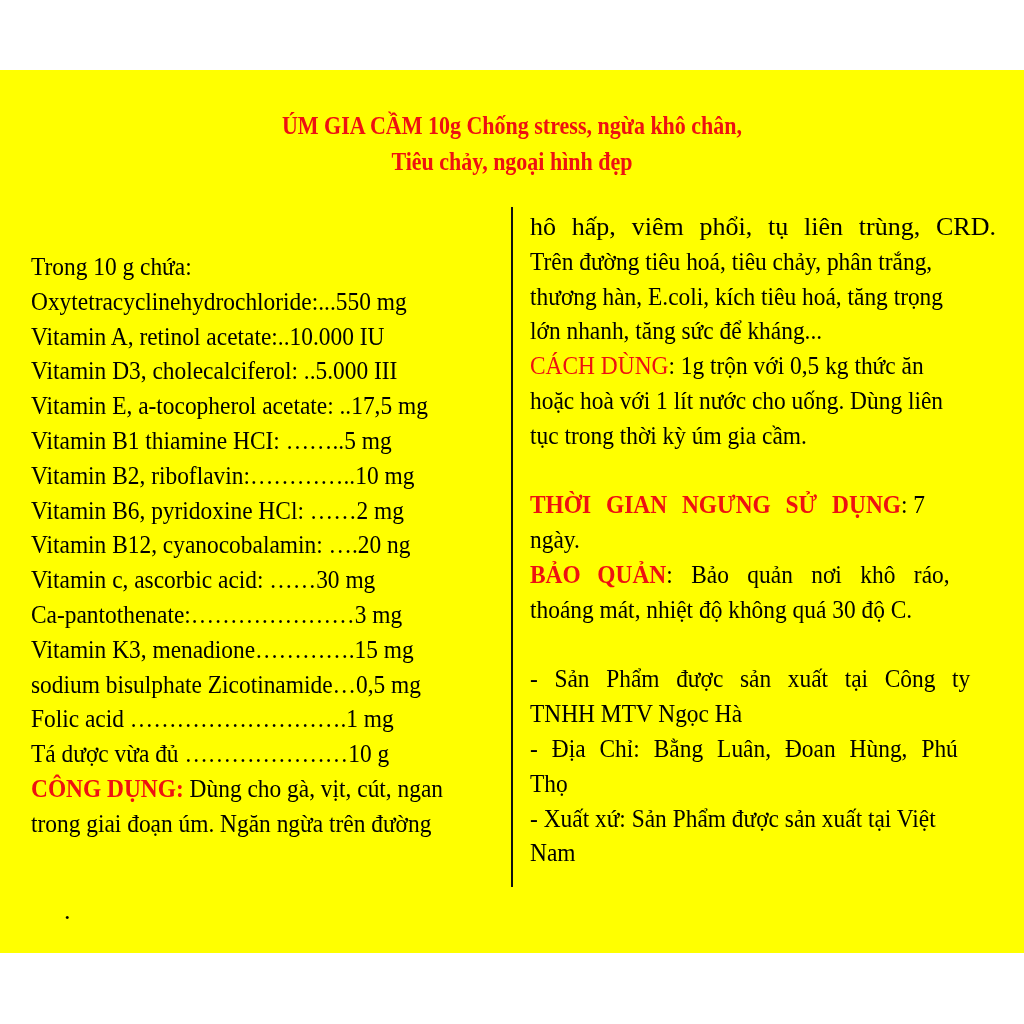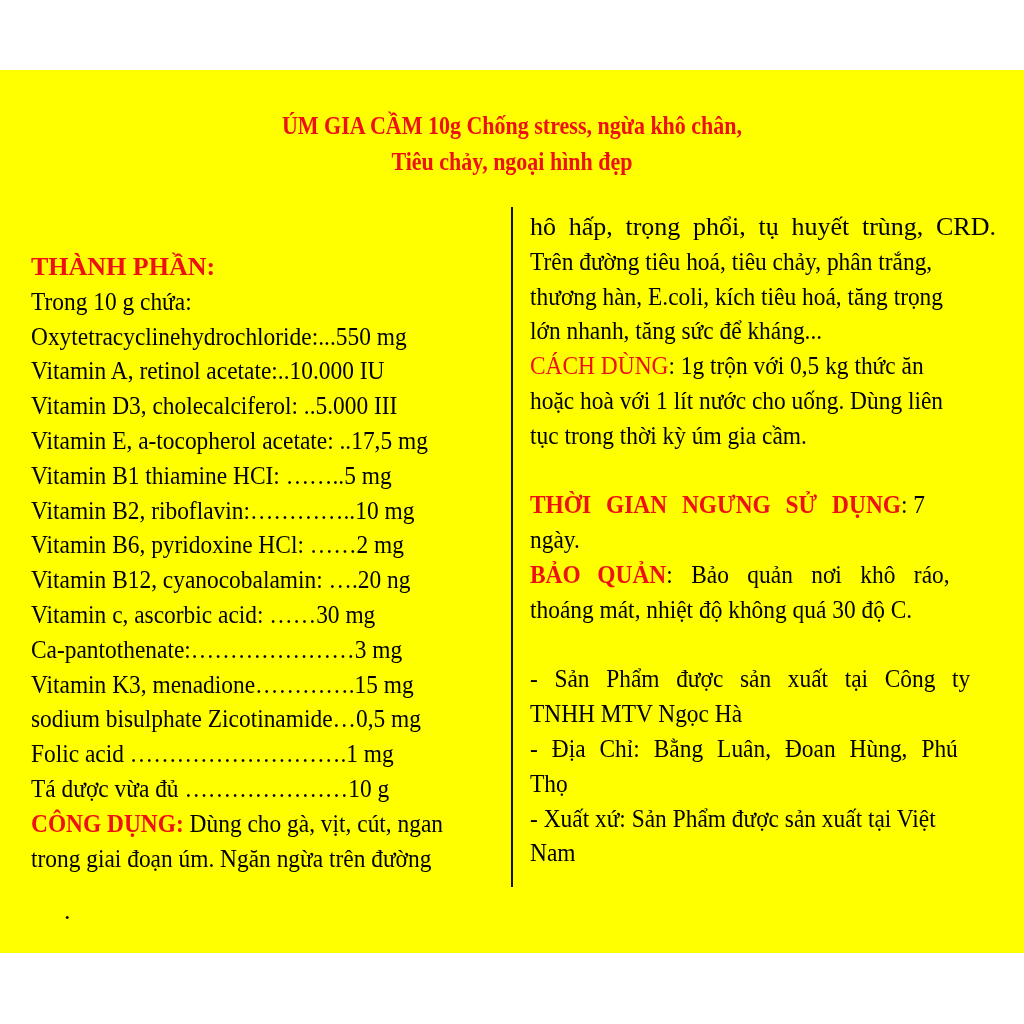--- a/index.html
+++ b/index.html
@@ -27,21 +27,20 @@
 </div>
 
 <div class="title">
   <div>ÚM GIA CẦM 10g Chống stress, ngừa khô chân,</div>
   <div>Tiêu chảy, ngoại hình đẹp</div>
 </div>
 
 <div class="divider"></div>
 
 <div class="col col-left">
-  <span class="ln head">THÀNH PHẦN:</span>
   <span class="ln sx">Trong 10 g chứa:</span>
   <span class="ln sx">Oxytetracyclinehydrochloride:...550 mg</span>
   <span class="ln sx">Vitamin A, retinol acetate:..10.000 IU</span>
   <span class="ln sx">Vitamin D3, cholecalciferol: ..5.000 III</span>
   <span class="ln sx">Vitamin E, a-tocopherol acetate: ..17,5 mg</span>
   <span class="ln sx">Vitamin B1 thiamine HCI: ……..5 mg</span>
   <span class="ln sx">Vitamin B2, riboflavin:…………..10 mg</span>
   <span class="ln sx">Vitamin B6, pyridoxine HCl: ……2 mg</span>
   <span class="ln sx">Vitamin B12, cyanocobalamin: ….20 ng</span>
   <span class="ln sx">Vitamin c, ascorbic acid: ……30 mg</span>
@@ -50,21 +49,21 @@
   <span class="ln sx">sodium bisulphate Zicotinamide…0,5 mg</span>
   <span class="ln sx">Folic acid ……………………….1 mg</span>
   <span class="ln sx">Tá dược vừa đủ …………………10 g</span>
   <span class="ln sx"><span class="head">CÔNG DỤNG:</span><span> Dùng cho gà, vịt, cút, ngan</span></span>
   <span class="ln sx">trong giai đoạn úm. Ngăn ngừa trên đường</span>
 </div>
 
 <div class="dot">.</div>
 
 <div class="col col-right">
-  <span class="just">hô hấp, trọng phổi, tụ huyết trùng, CRD.</span>
+  <span class="just">hô hấp, viêm phổi, tụ liên trùng, CRD.</span>
   <span class="ln sx">Trên đường tiêu hoá, tiêu chảy, phân trắng,</span>
   <span class="ln sx">thương hàn, E.coli, kích tiêu hoá, tăng trọng</span>
   <span class="ln sx">lớn nhanh, tăng sức để kháng...</span>
 
   <span class="ln sx"><span class="head-plain" style="font-weight:normal;">CÁCH DÙNG</span><span>: 1g trộn với 0,5 kg thức ăn</span></span>
   <span class="ln sx">hoặc hoà với 1 lít nước cho uống. Dùng liên</span>
   <span class="ln sx">tục trong thời kỳ úm gia cầm.</span>
 
   <div class="gap"></div>
 

